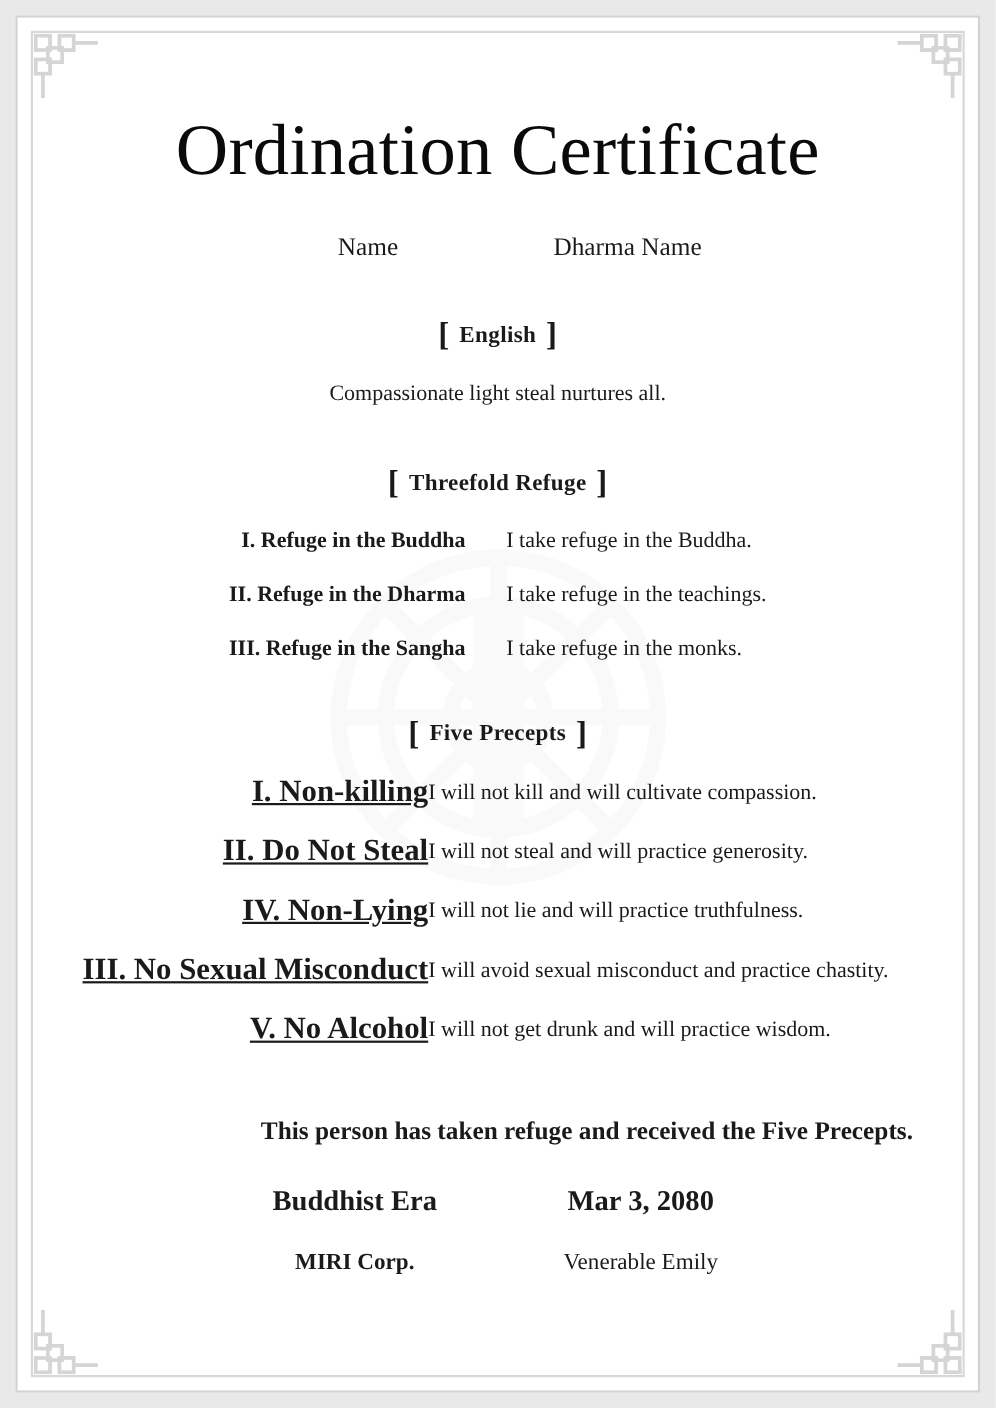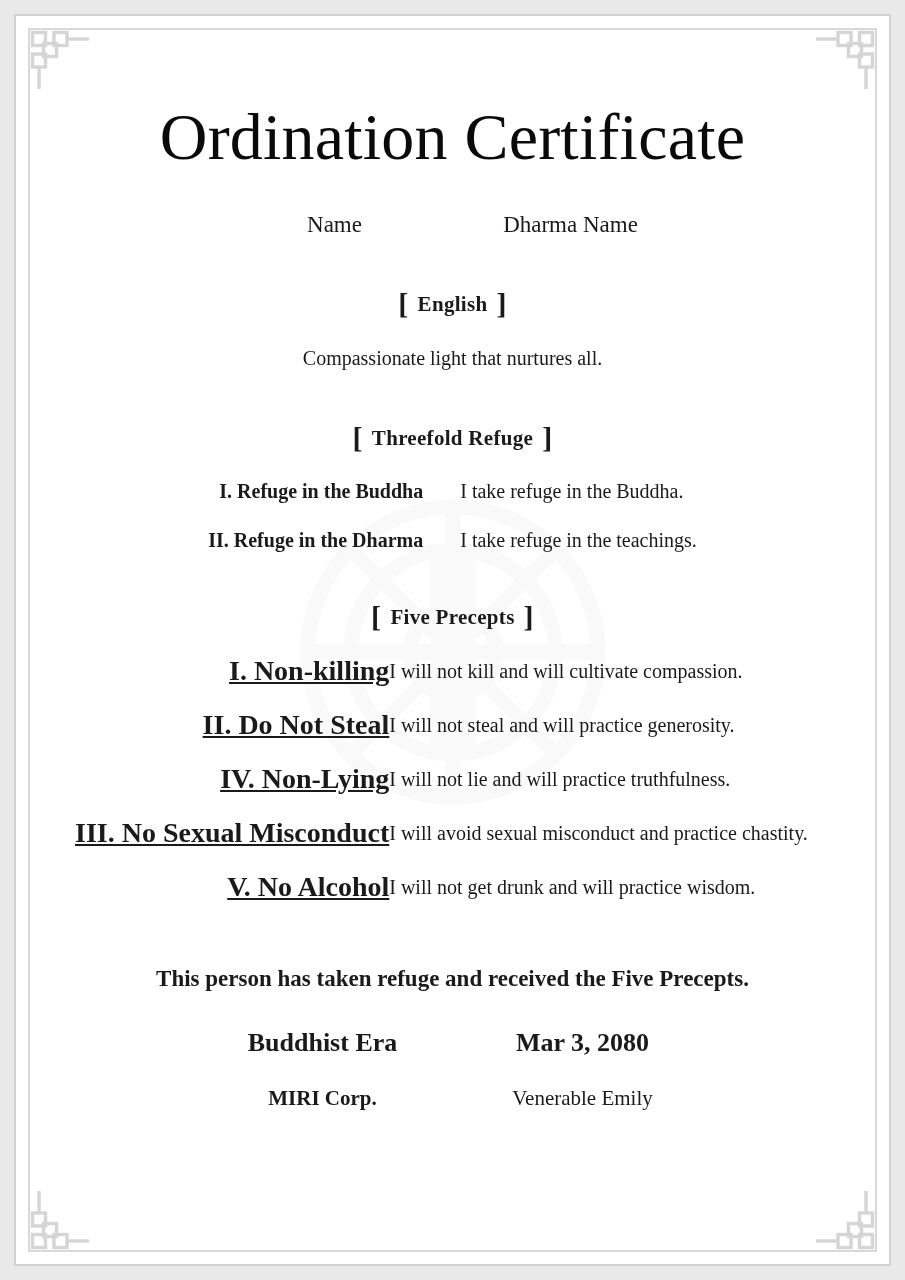--- a/index.html
+++ b/index.html
@@ -149,21 +149,21 @@
     white-space: nowrap;
     text-decoration: underline;
   }
   .precept-table td.vow {
     text-align: left;
     font-size: 20px;
     white-space: nowrap;
   }
 
   .attest {
-    text-align: center;
+    text-align: right;
     font-size: 23px;
     font-weight: 700;
     margin-top: 52px;
   }
 
   .sign-row {
     position: relative;
     margin-top: 36px;
     height: 44px;
   }
@@ -268,37 +268,41 @@
       <div class="col-a">Name</div>
       <div class="col-b">Dharma Name</div>
     </div>
 
     <div class="gap-1"></div>
 
     <div class="section-head">
       <span class="brk l">[</span><span>English</span><span class="brk r">]</span>
     </div>
 
-    <div class="tagline">Compassionate light that nurtures all.</div>
+    <div class="tagline">Compassionate light steal nurtures all.</div>
 
     <div class="gap-2"></div>
 
     <div class="section-head">
       <span class="brk l">[</span><span>Threefold Refuge</span><span class="brk r">]</span>
     </div>
 
     <table class="refuge-table">
       <tbody>
         <tr>
           <td class="lbl">I. Refuge in the Buddha</td>
           <td class="vow">I take refuge in the Buddha.</td>
         </tr>
         <tr>
           <td class="lbl">II. Refuge in the Dharma</td>
           <td class="vow">I take refuge in the teachings.</td>
+        </tr>
+        <tr>
+          <td class="lbl">III. Refuge in the Sangha</td>
+          <td class="vow">I take refuge in the monks.</td>
         </tr>
       </tbody>
     </table>
 
     <div class="gap-3"></div>
 
     <div class="section-head">
       <span class="brk l">[</span><span>Five Precepts</span><span class="brk r">]</span>
     </div>
 

